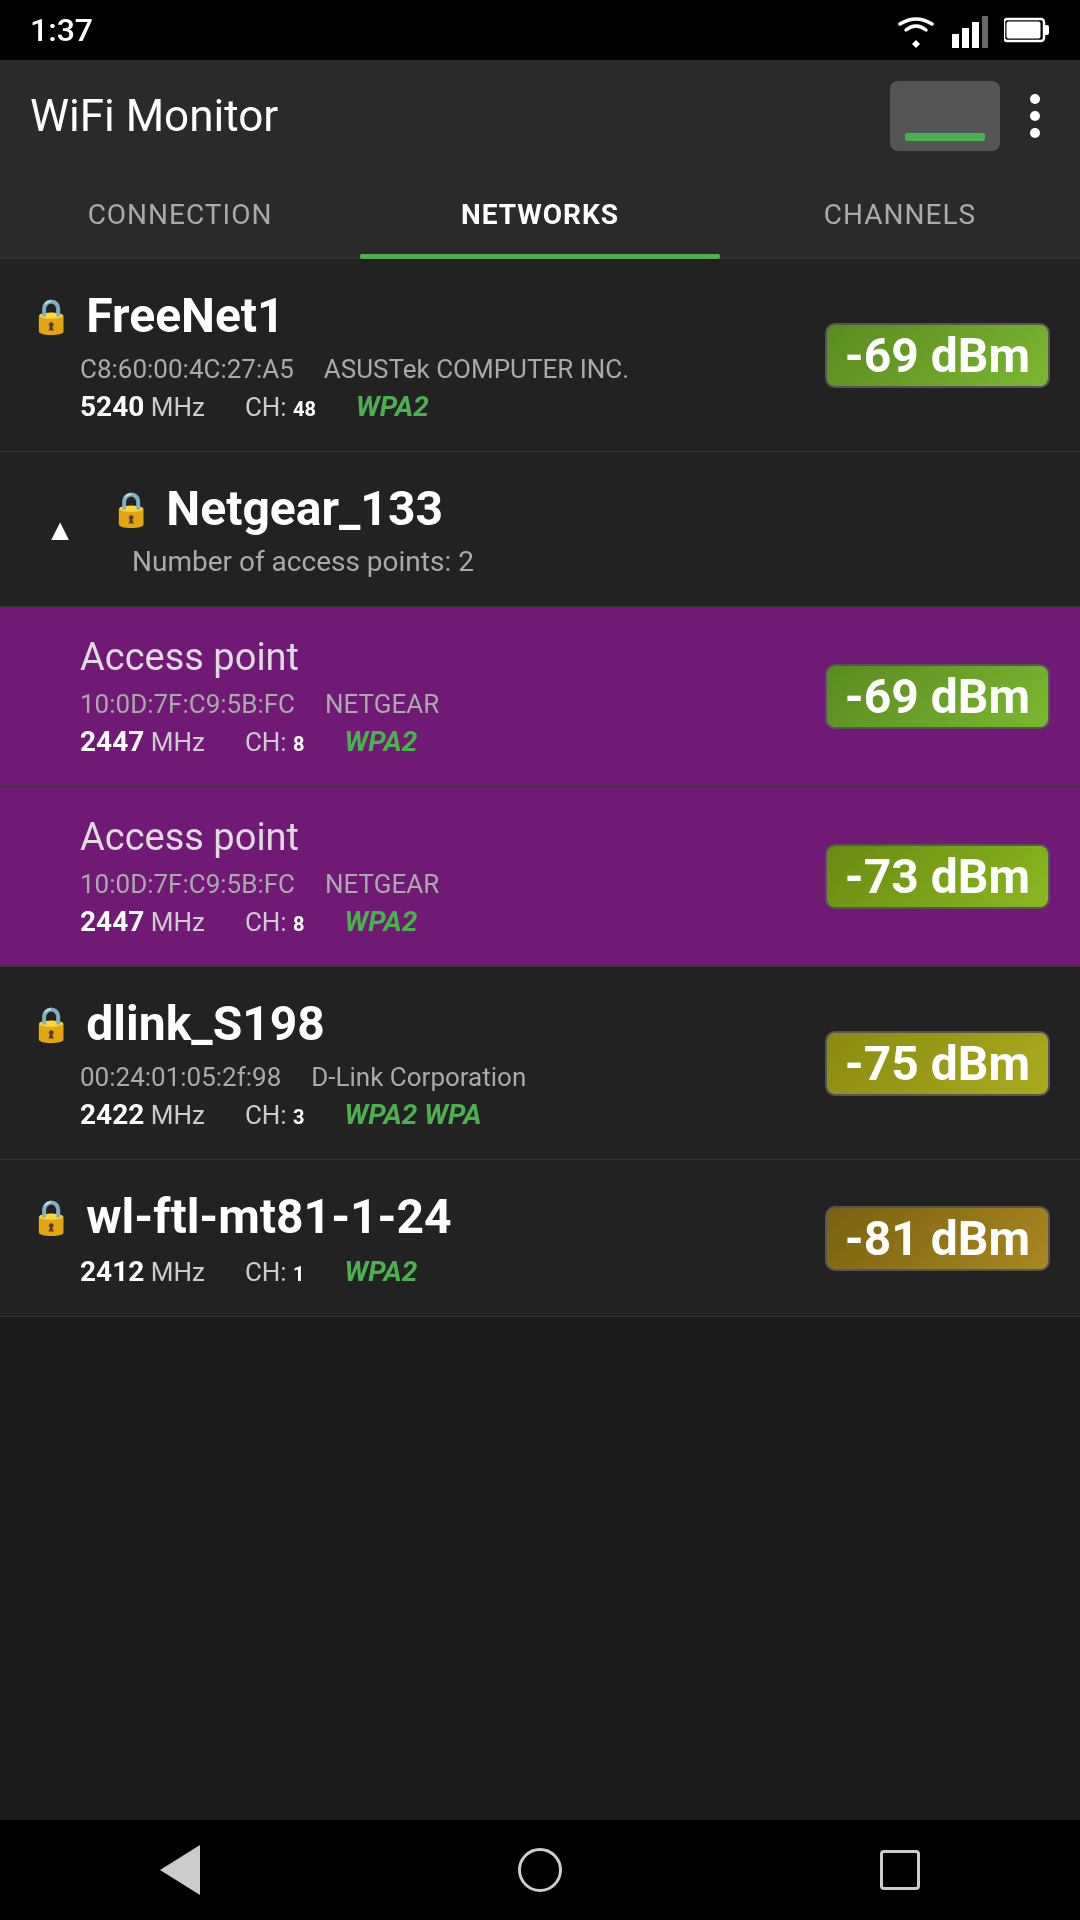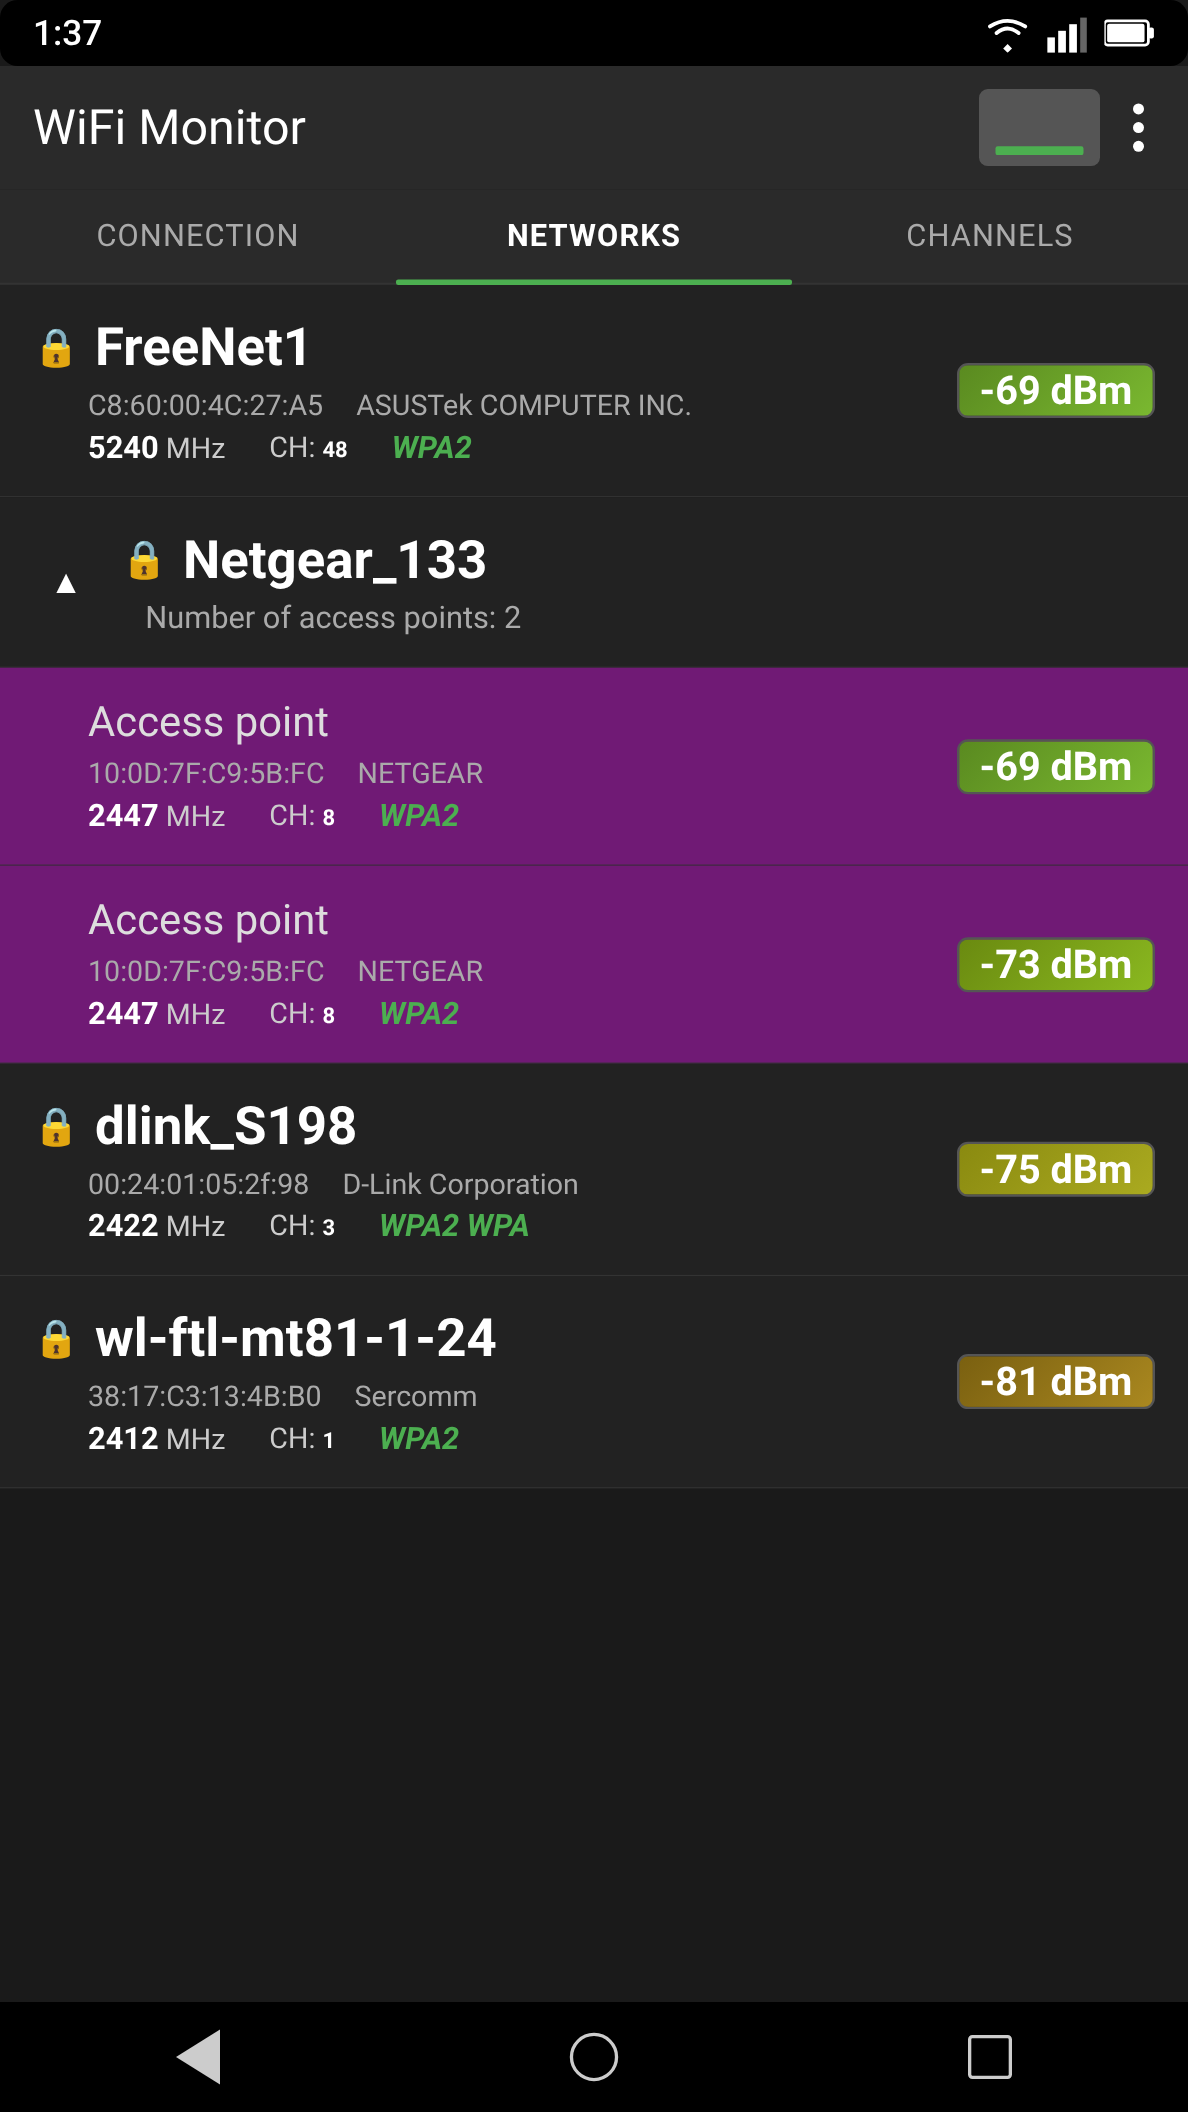--- a/index.html
+++ b/index.html
@@ -14,21 +14,20 @@
     }
 
     
     .status-bar {
       background: #000;
       height: 60px;
       display: flex;
       align-items: center;
       justify-content: space-between;
       padding: 0 30px;
-      border-radius: 16px;
     }
     .status-time {
       font-size: 32px;
       font-weight: 500;
       color: #fff;
     }
     .status-icons {
       display: flex;
       align-items: center;
       gap: 16px;
@@ -173,24 +172,24 @@
       color: #4caf50;
       font-weight: 700;
       font-size: 28px;
       font-style: italic;
     }
 
     
     .dbm-badge {
       border-radius: 10px;
       padding: 2px 18px;
-      font-size: 36px;
+      font-size: 48px;
       font-weight: 700;
       min-width: 180px;
-      text-align: center;
+      text-align: right;
       border: 2px solid #555;
     }
     .dbm-green {
       background: linear-gradient(135deg, #5a8a20, #7ab830);
       color: #fff;
     }
     .dbm-yellow-green {
       background: linear-gradient(135deg, #6a8a10, #8ab820);
       color: #fff;
     }
@@ -428,24 +427,20 @@
     </div>
     <div class="dbm-badge dbm-yellow">-75 dBm</div>
   </div>
 
   <div class="network-item">
     <div class="network-item-left">
       <div class="network-name-row">
         <span class="lock-icon lock-icon-gray">🔒</span>
         <span class="network-name">wl-ftl-mt81-1-24</span>
       </div>
-      <div class="network-details-row">
-        <span>38:17:C3:13:4B:B0</span>
-        <span>Sercomm</span>
-      </div>
       <div class="network-details-row2">
         <span><span class="freq-val">2412</span> MHz</span>
         <span>CH: <span class="ch-val">1</span></span>
         <span class="wpa-badge">WPA2</span>
       </div>
     </div>
     <div class="dbm-badge dbm-orange">-81 dBm</div>
   </div>
 
 </div>

